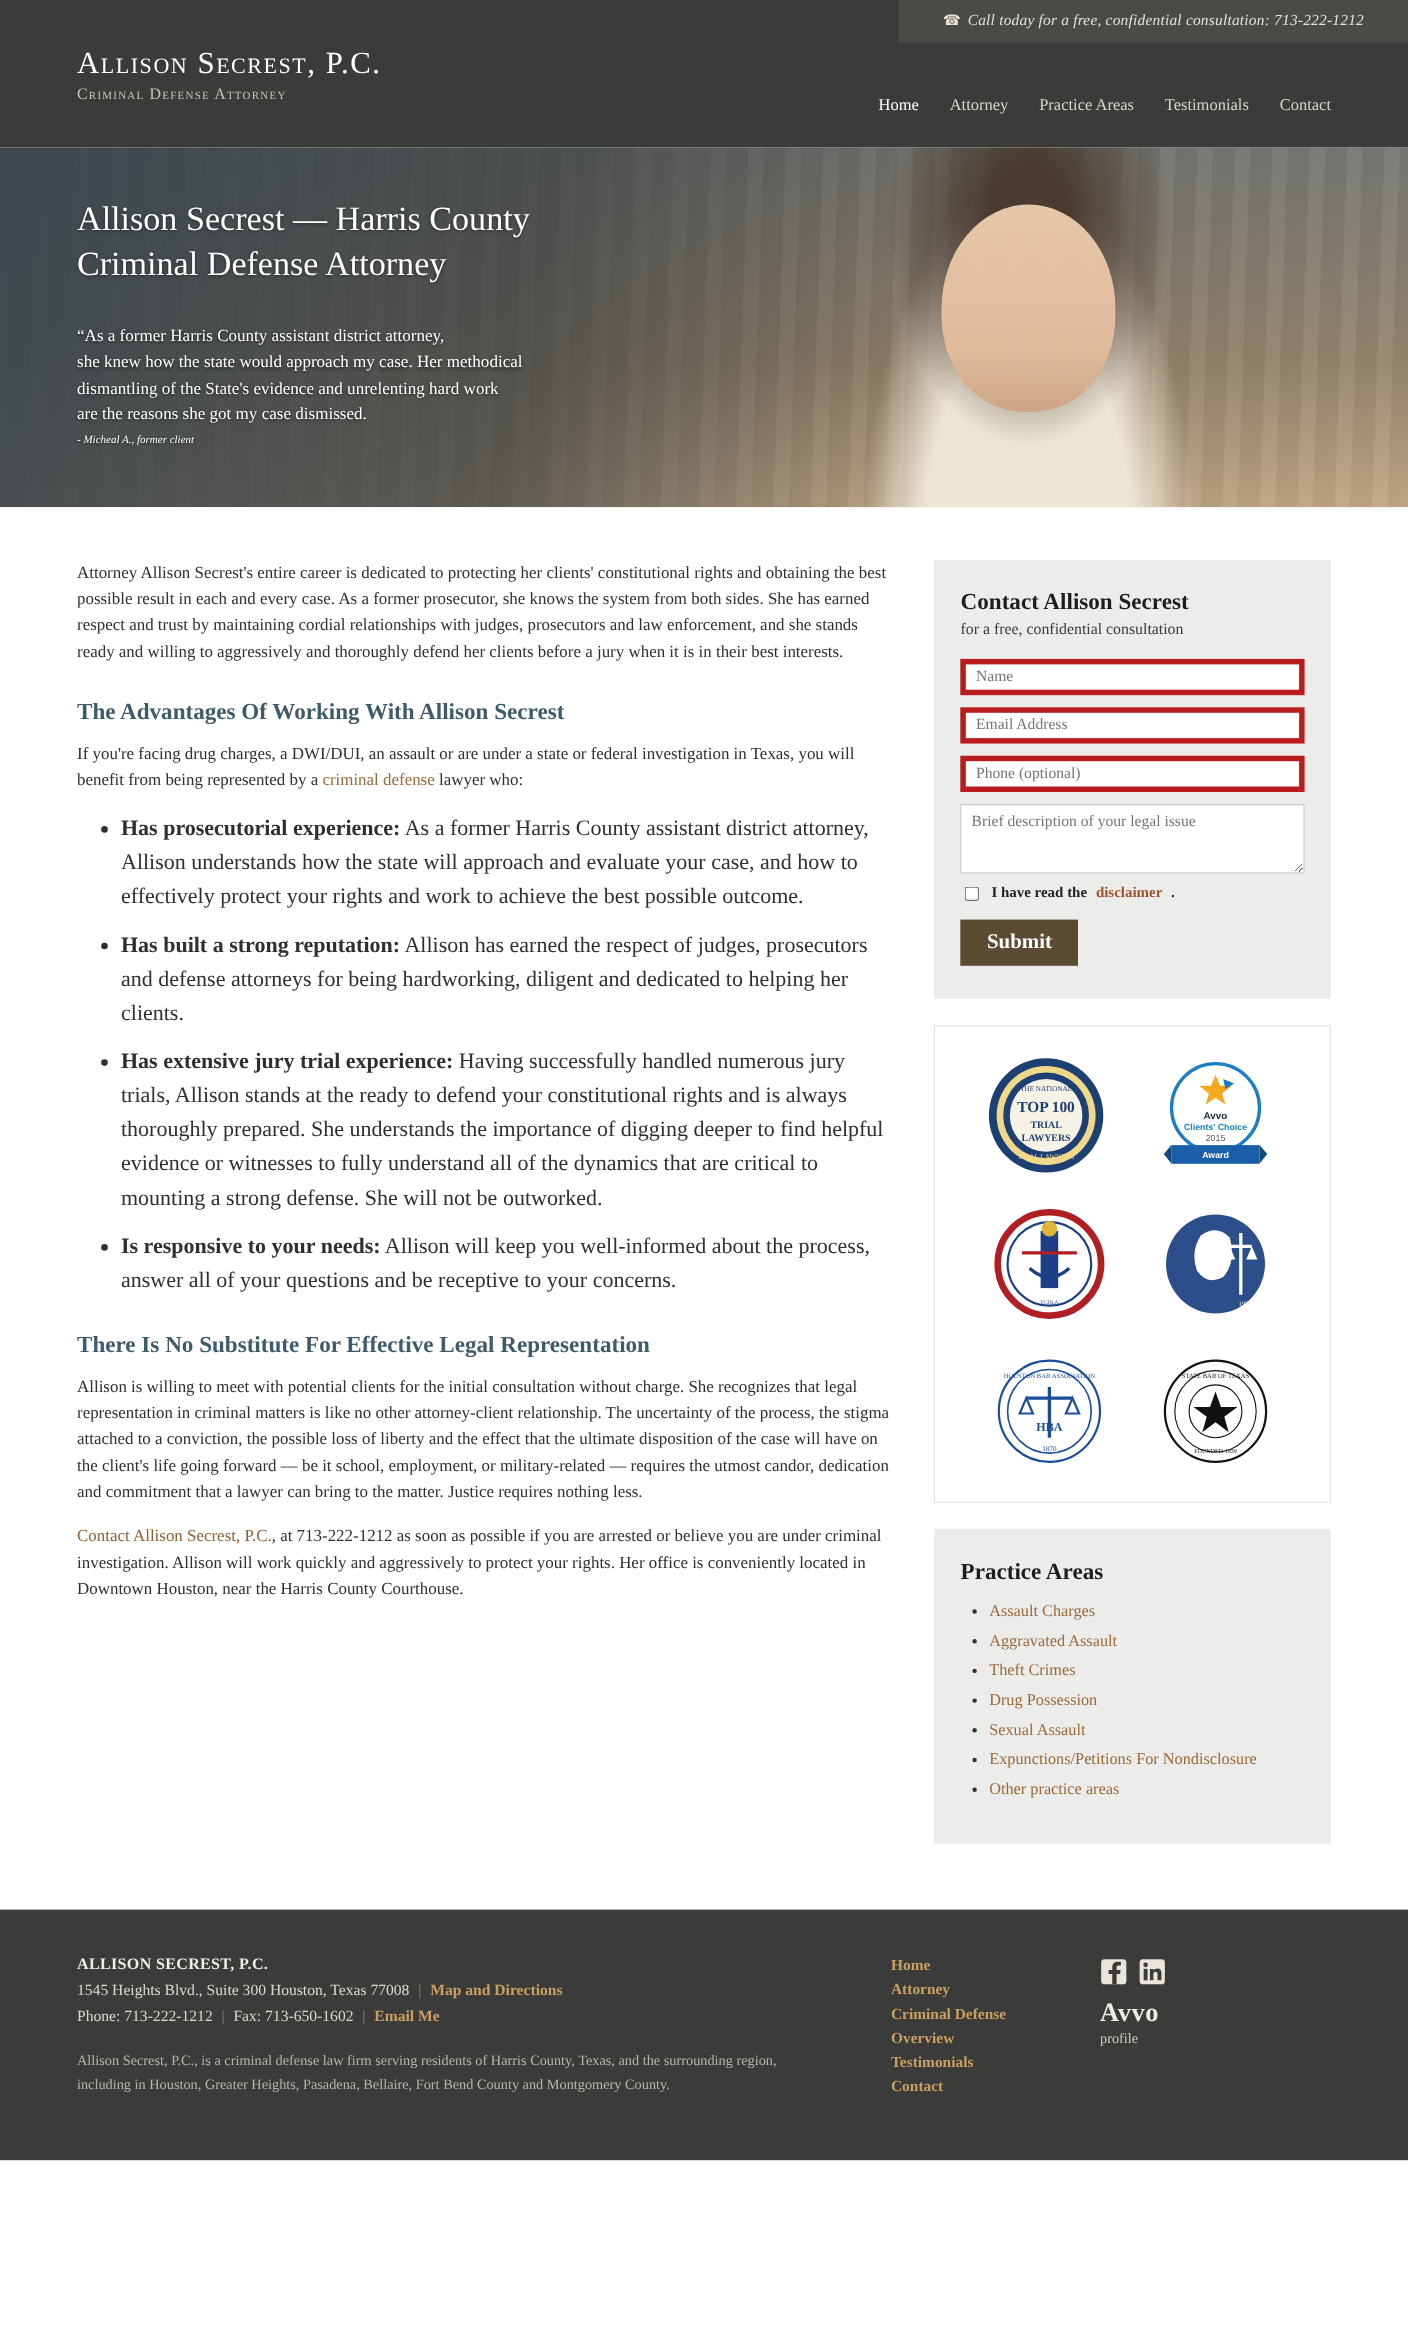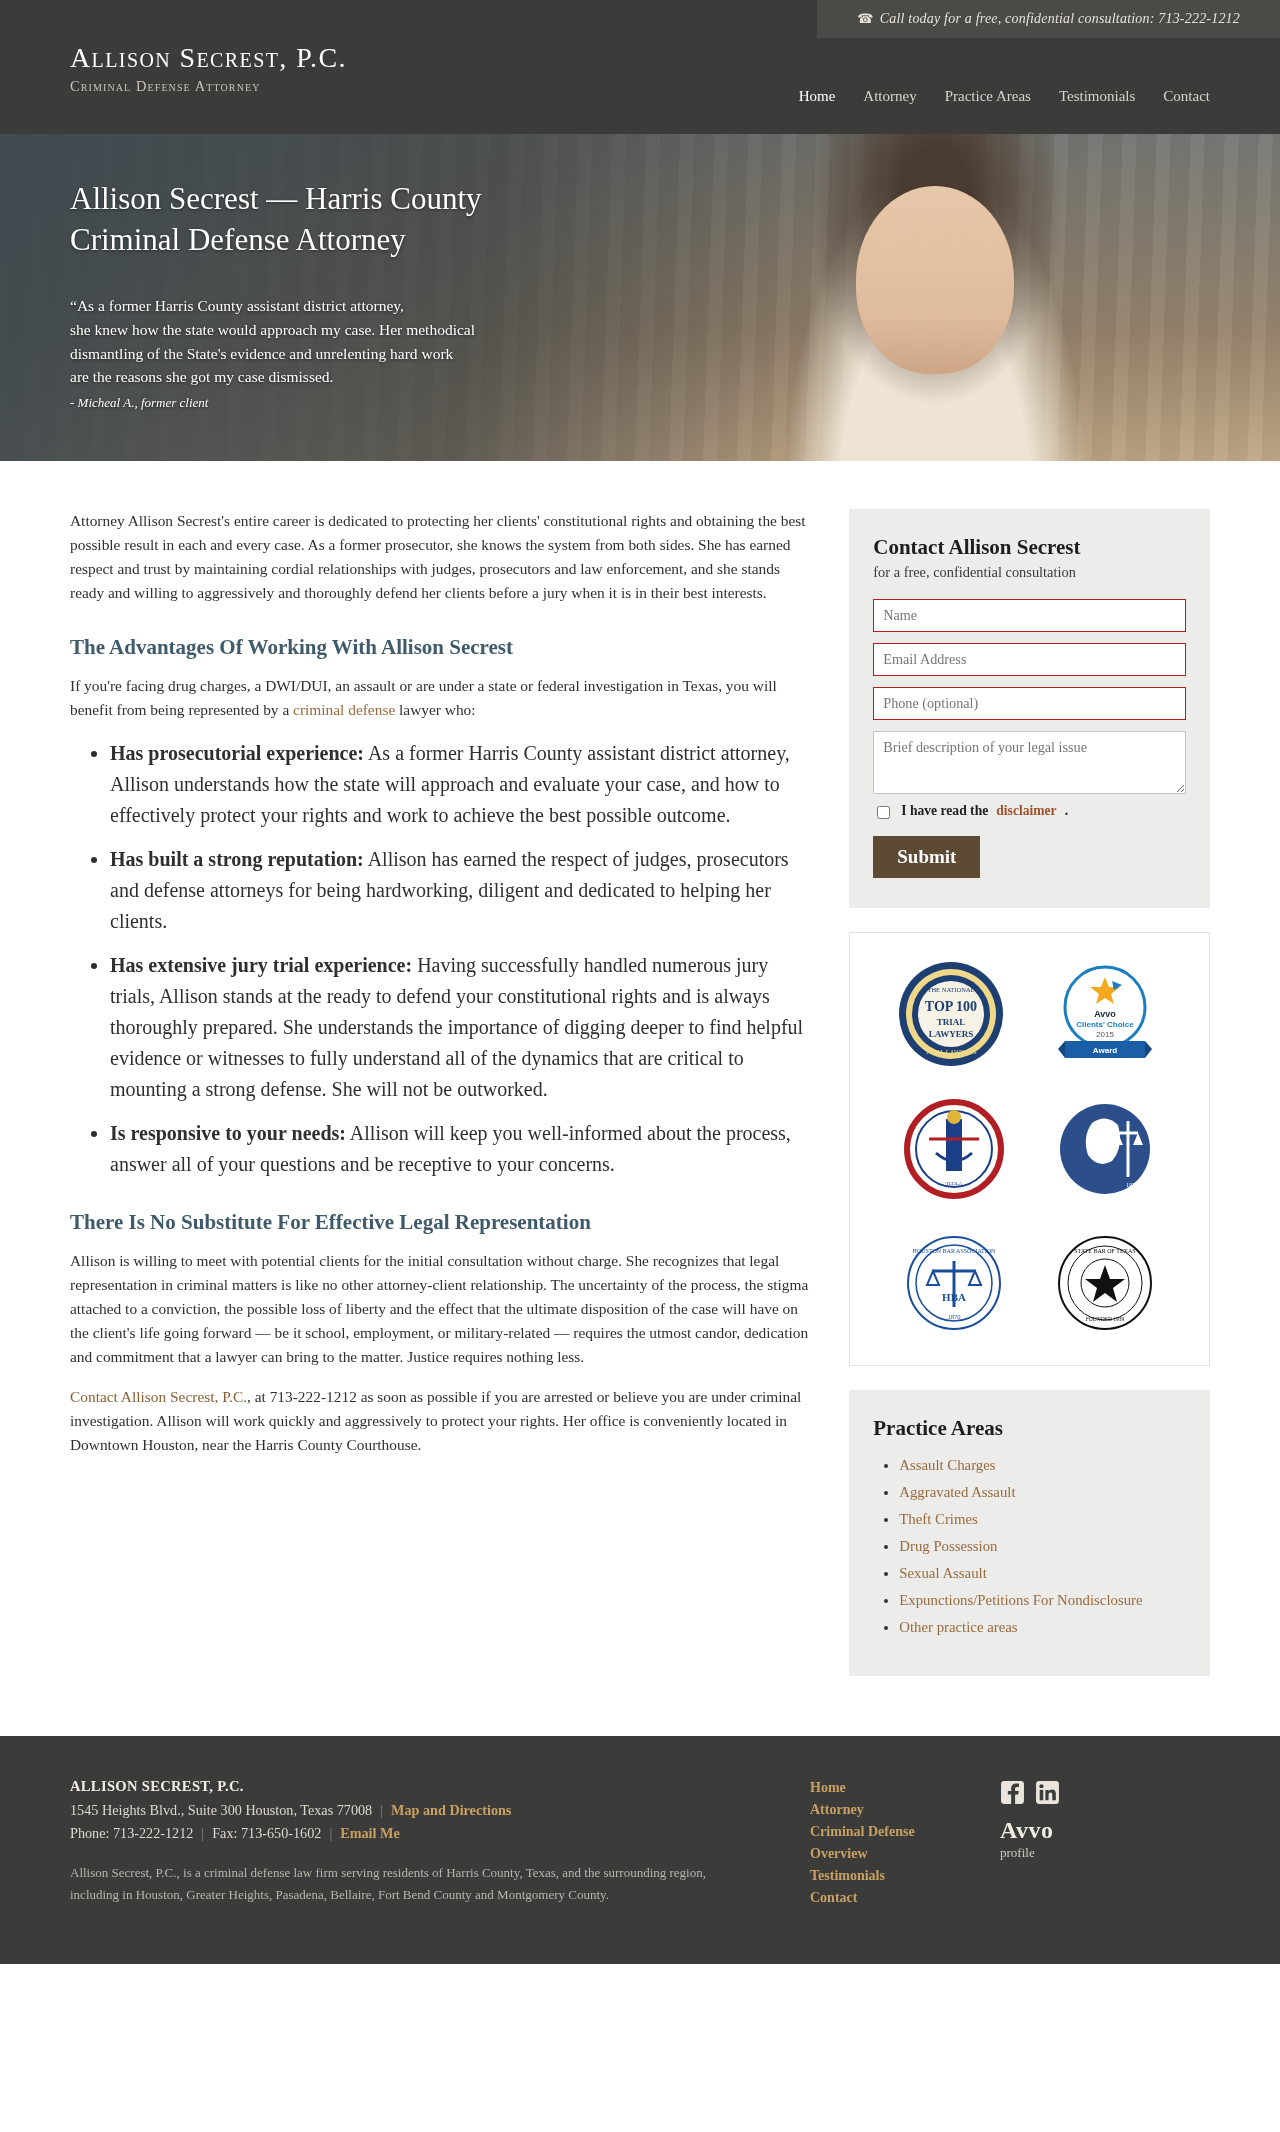--- a/index.html
+++ b/index.html
@@ -111,21 +111,21 @@
     margin:0 0 34px 0;
   }
   .hero-quote {
     font-size:15.5px;
     line-height:1.52;
     text-shadow:0 1px 3px rgba(0,0,0,.6);
     margin:0;
   }
   .hero-cite {
     font-style:italic;
-    font-size:13px;
+    font-size:10px;
     margin-top:6px;
     text-shadow:0 1px 3px rgba(0,0,0,.6);
   }
 
   
   .main {
     display:flex;
     gap:34px;
     padding:48px 70px 60px 70px;
     align-items:flex-start;
@@ -170,21 +170,21 @@
     margin:0 0 4px 0;
   }
   .contact-sub {
     font-size:14.4px;
     color:#3a3a3a;
     margin:0 0 18px 0;
   }
   .contact-box input[type=text] {
     width:100%;
     height:33px;
-    border:1px solid #b91c1c;
+    border:5px solid #b91c1c;
     background:#fff;
     padding:0 9px;
     font-size:14.2px;
     font-family:"Liberation Serif", serif;
     color:#555;
     margin-bottom:11px;
   }
   .contact-box textarea {
     width:100%;
     height:63px;

